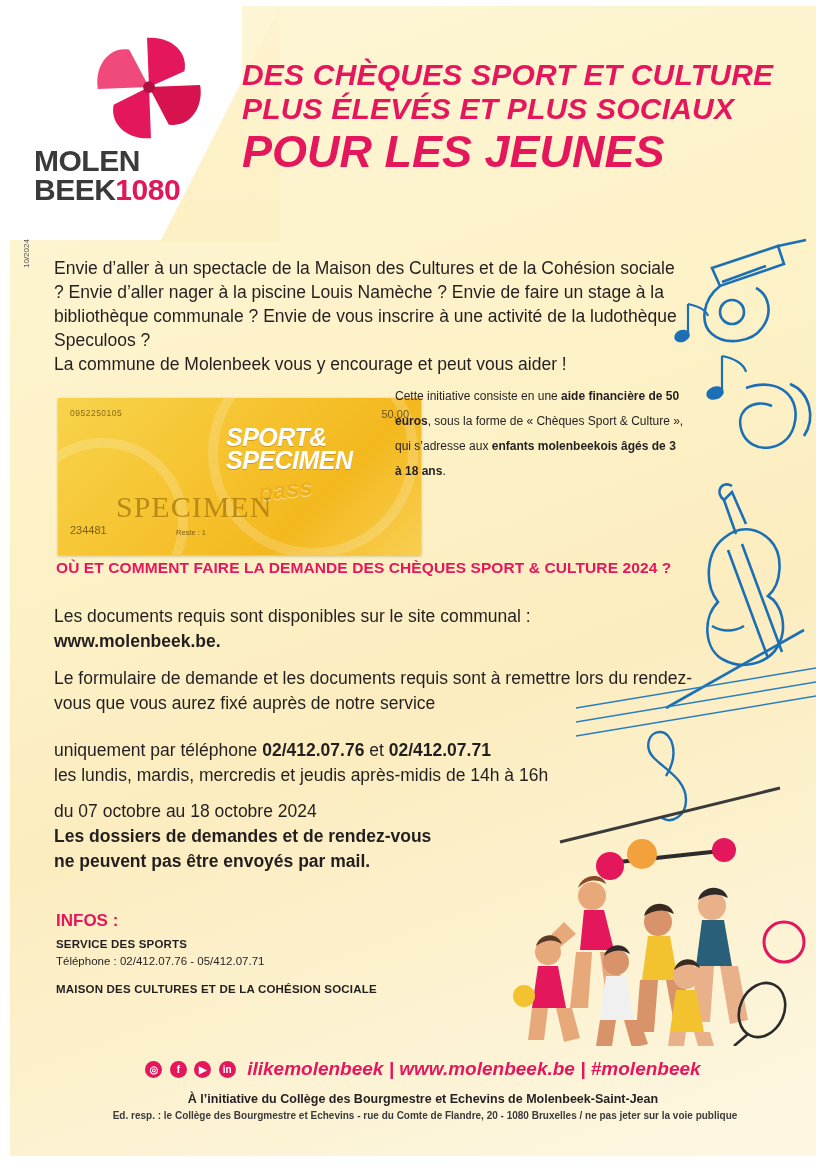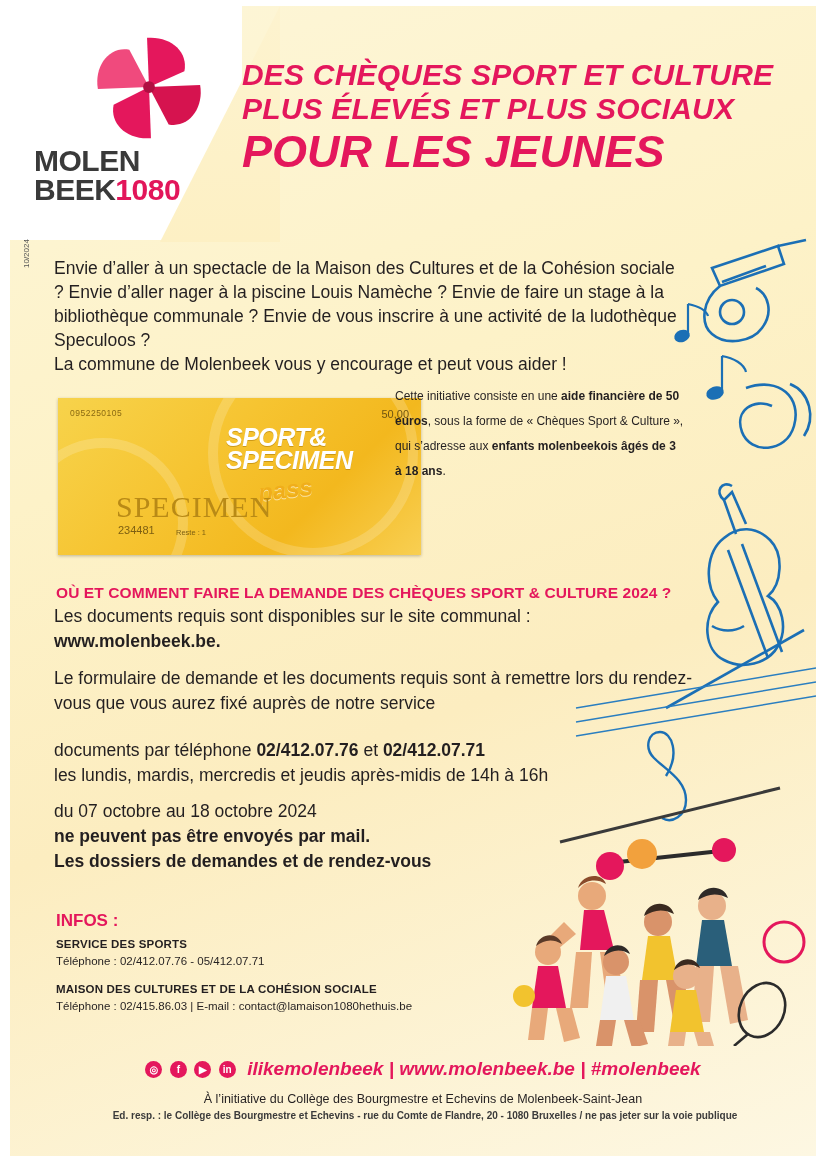--- a/index.html
+++ b/index.html
@@ -144,21 +144,21 @@
     text-shadow: 0 1px 0 rgba(255,255,255,.6);
     transform: rotate(-7deg);
   }
   .card .c-spec {
     position: absolute; left: 58px; top: 92px;
     font-size: 30px; color: #b98a16; letter-spacing: 1px;
     font-family: "Liberation Serif", serif;
   }
   .card .c-ref {
     position: absolute; left: 12px; top: 126px;
-    font-size: 11px; color: #7d5f12; margin-left: 48px;
+    font-size: 11px; color: #7d5f12;
   }
   .card .c-ref2 {
     position: absolute; left: 118px; top: 130px;
     font-size: 7.5px; color: #7d5f12;
   }
   .card .ring {
     position: absolute; border: 10px solid rgba(255,255,255,.18);
     border-radius: 50%;
   }
 
@@ -177,21 +177,20 @@
   
   .q-line {
     position: absolute;
     left: 46px;
     top: 553px;
     width: 640px;
     color: #e4175c;
     font-weight: bold;
     font-size: 15.5px;
     letter-spacing: 0.1px;
-    margin-top: 25px;
   }
 
   .block {
     position: absolute;
     color: #231f20;
   }
   .b1 { left: 44px; top: 598px; width: 620px; font-size: 17.5px; line-height: 25px; }
   .b2 { left: 44px; top: 660px; width: 640px; font-size: 17.5px; line-height: 25px; }
   .b3 { left: 44px; top: 732px; width: 650px; font-size: 17.5px; line-height: 25px; }
   .b4 { left: 44px; top: 793px; width: 640px; font-size: 17.5px; line-height: 25px; }
@@ -253,21 +252,21 @@
     font-style: italic;
     font-size: 19px;
   }
   .footer-sub {
     position: absolute;
     left: 10px; top: 1086px;
     width: 806px;
     text-align: center;
     font-size: 12.5px;
     color: #231f20;
-    font-weight: normal;
+    font-weight: bold;
   }
   .footer-legal {
     position: absolute;
     left: 12px; top: 1104px;
     width: 806px;
     text-align: center;
     font-size: 10px;
     color: #3b3b3b;
     font-weight: bold;
   }
@@ -447,38 +446,37 @@
     <span>Le formulaire de demande et les documents requis sont à remettre lors du rendez-vous que vous aurez fixé auprès de notre service</span>
   </div>
 
   <div class="block b1">
     <div>Les documents requis sont disponibles sur le site communal :</div>
     <div class="bold">www.molenbeek.be.</div>
   </div>
 
   <div class="block b3">
     <div>
-      <span>documents par téléphone </span><b>02/412.07.76</b><span> et </span><b>02/412.07.71</b>
+      <span>uniquement par téléphone </span><b>02/412.07.76</b><span> et </span><b>02/412.07.71</b>
     </div>
     <div>les lundis, mardis, mercredis et jeudis après-midis de 14h à 16h</div>
   </div>
 
   <div class="block b4">
     <div>du 07 octobre au 18 octobre 2024</div>
+    <div class="bold">Les dossiers de demandes et de rendez-vous</div>
     <div class="bold">ne peuvent pas être envoyés par mail.</div>
-    <div class="bold">Les dossiers de demandes et de rendez-vous</div>
   </div>
 
   <div class="infos-title">INFOS :</div>
   <div class="infos-body">
     <div class="h">SERVICE DES SPORTS</div>
     <div>Téléphone : 02/412.07.76 - 05/412.07.71</div>
     <div class="gap"></div>
     <div class="h">MAISON DES CULTURES ET DE LA COHÉSION SOCIALE</div>
-    <div>Téléphone : 02/415.86.03 | E-mail : contact@lamaison1080hethuis.be</div>
   </div>
 
   <div class="footer-line">
     <span class="socials">
       <span class="soc ig">◎</span>
       <span class="soc fb">f</span>
       <span class="soc yt">▶</span>
       <span class="soc li">in</span>
     </span>
     <span class="footer-text">ilikemolenbeek | www.molenbeek.be | #molenbeek</span>

